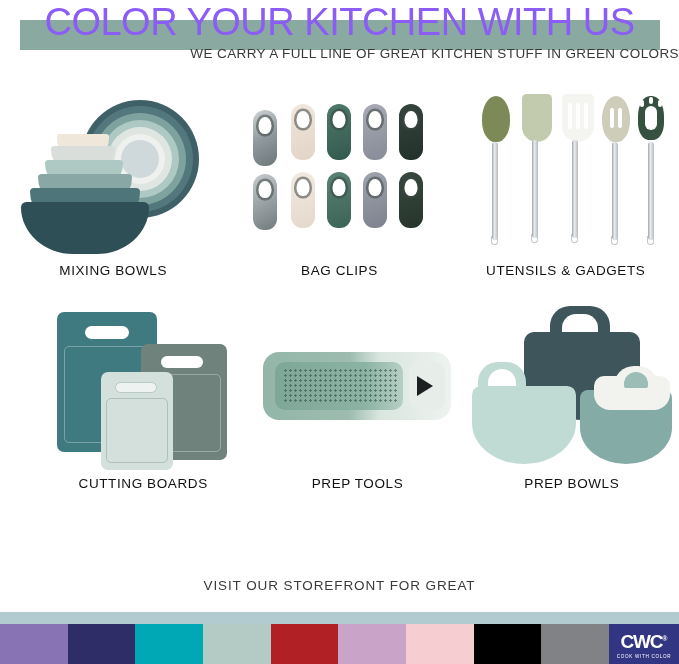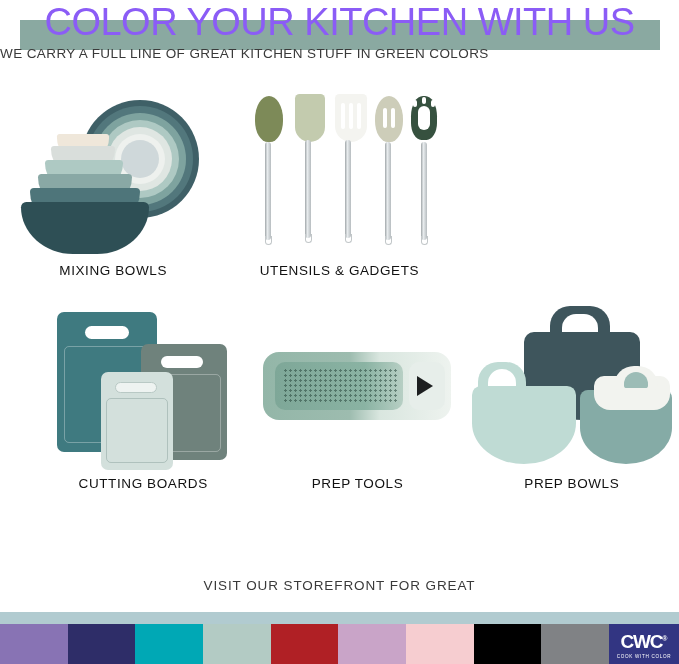--- a/index.html
+++ b/index.html
@@ -27,21 +27,21 @@
     text-align:center;
     font-size:38px;
     font-weight:normal;
     letter-spacing:-0.5px;
     color:#8b5cf6;
     white-space:nowrap;
   }
   .header-sub {
     position:absolute;
     left:0; right:0; top:46px;
-    text-align:left;
+    text-align:right;
     font-size:13.5px;
     letter-spacing:0.4px;
     color:#3a3a3a;
     white-space:nowrap;
   }
 
   
   .grid {
     position:absolute;
     top:82px; left:0;
@@ -256,20 +256,38 @@
         <div class="mb-bowl" style="left:44px; top:52px;  width:52px; height:28px; background:#efe7da;"></div>
         <div class="mb-bowl" style="left:38px; top:64px;  width:64px; height:32px; background:#d9dedb;"></div>
         <div class="mb-bowl" style="left:32px; top:78px;  width:78px; height:34px; background:#aec9c3;"></div>
         <div class="mb-bowl" style="left:25px; top:92px;  width:94px; height:36px; background:#89a8a5;"></div>
         <div class="mb-bowl" style="left:17px; top:106px; width:110px;height:40px; background:#4e757a;"></div>
         <div class="mb-bowl" style="left:8px;  top:120px; width:128px;height:52px; background:#2e4f55;"></div>
       </div>
       <div class="cell-label">MIXING BOWLS</div>
     </div>
 
+    <div class="cell">
+      <div class="art">
+
+        <div class="clip" style="left:14px; top:28px; background:linear-gradient(150deg,#cfd3d6,#8f989c 50%,#6d7679);"></div>
+        <div class="clip" style="left:14px; top:92px; background:linear-gradient(150deg,#c7cbcf,#9aa2a6 50%,#717a7d);"></div>
+
+        <div class="clip" style="left:52px;  top:22px; background:linear-gradient(160deg,#f1e7dd,#e2d4c6);"></div>
+        <div class="clip" style="left:88px;  top:22px; background:linear-gradient(160deg,#4e7a6c,#33594e);"></div>
+        <div class="clip" style="left:124px; top:22px; background:linear-gradient(160deg,#a8abb5,#878b97);"></div>
+        <div class="clip" style="left:160px; top:22px; background:linear-gradient(160deg,#35453e,#22302a);"></div>
+
+        <div class="clip" style="left:52px;  top:90px; background:linear-gradient(160deg,#f3eae1,#e4d8cb);"></div>
+        <div class="clip" style="left:88px;  top:90px; background:linear-gradient(160deg,#5a8474,#3b6256);"></div>
+        <div class="clip" style="left:124px; top:90px; background:linear-gradient(160deg,#9fa3ad,#7e828e);"></div>
+        <div class="clip" style="left:160px; top:90px; background:linear-gradient(160deg,#39493f,#26342c);"></div>
+      </div>
+      <div class="cell-label">BAG CLIPS</div>
+    </div>
 
     <div class="cell">
       <div class="art">
 
         <div class="ut" style="left:16px; top:14px;">
           <div class="ut-head" style="background:#7d8a58; border-radius:50% 50% 46% 46%; width:28px; height:46px;"></div>
           <div class="ut-handle"></div>
             <div class="ut-tip"></div>
         </div>
 

